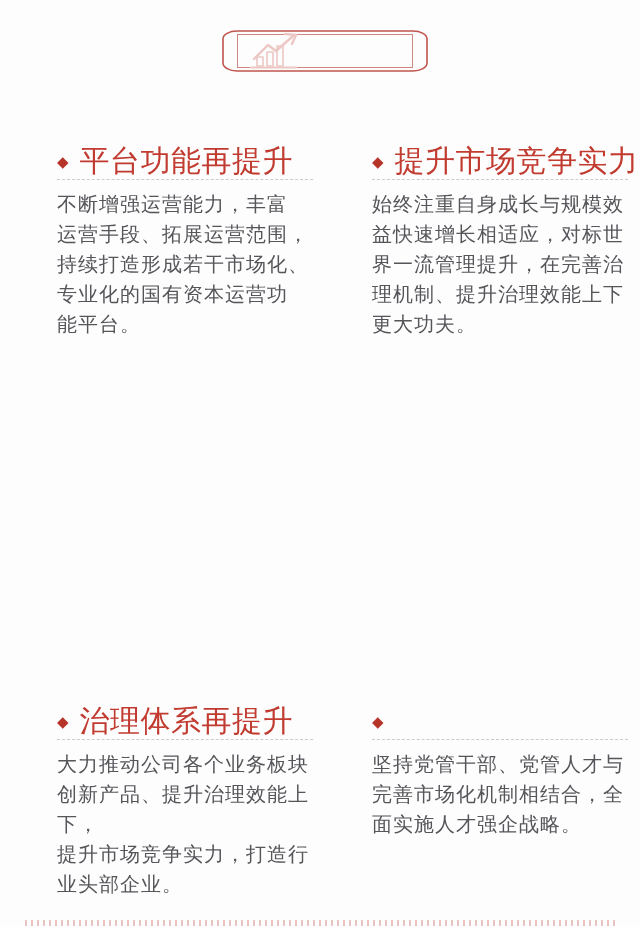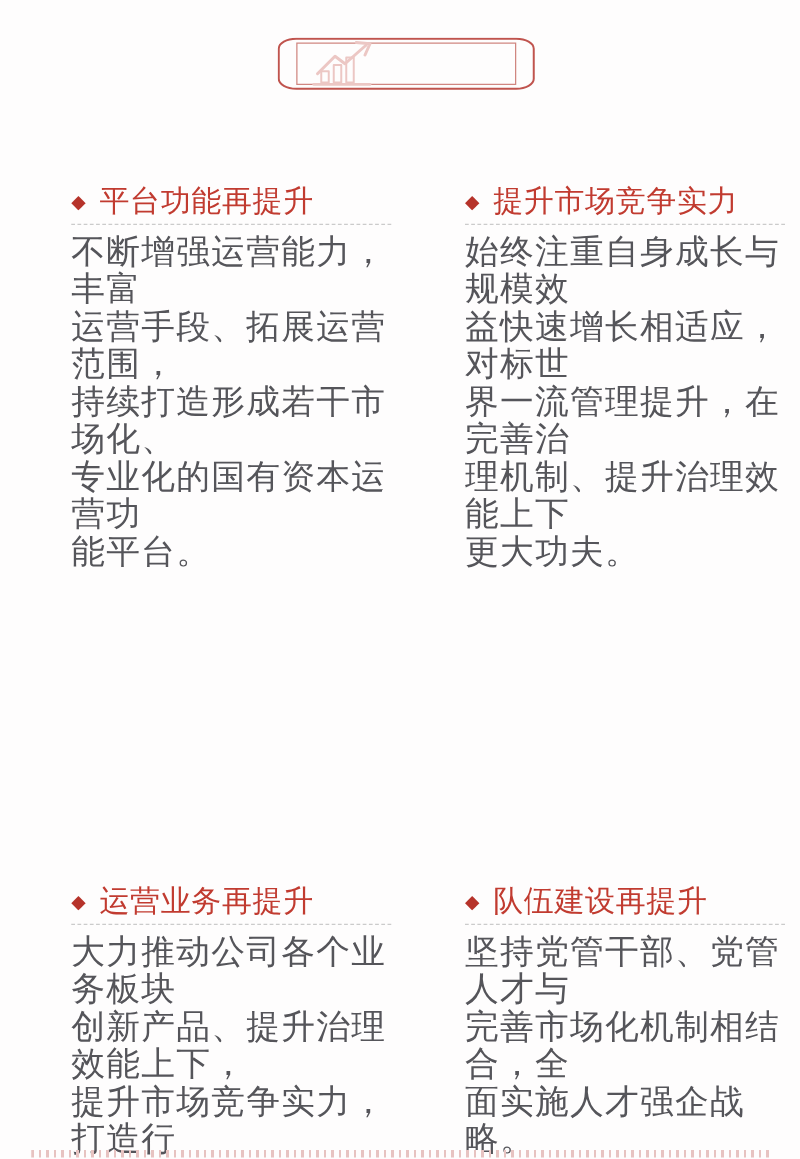--- a/index.html
+++ b/index.html
@@ -37,40 +37,39 @@
     display:flex;align-items:center;height:26px;
   }
   .bullet{
     color:var(--diamond-red);
     font-size:15px;line-height:1;
     margin-right:11px;
     flex:0 0 auto;
   }
   .sec-title{
     color:var(--accent-red);
-    font-size:24px;
+    font-size:30px;
     letter-spacing:0.5px;
     white-space:nowrap;
     font-family:Liberation Mono, monospace;
   }
   .sec-divider{
     border:0;
     border-top:1px dashed var(--divider-gray);
     margin-top:5px;
     width:100%;
   }
   .sec-body{
     margin-top:9px;
     width:278px;
     color:var(--body-text);
-    font-size:27px;
+    font-size:20px;
     line-height:30px;
     letter-spacing:1px;
     white-space:pre-line;
-    font-family:Liberation Mono, monospace;
   }
   .bottom-band{
     position:absolute;left:25px;top:920px;width:592px;height:6px;
     background:repeating-linear-gradient(90deg,
       var(--band-pink) 0 2px, transparent 2px 6px);
   }
 </style>
 </head>
 <body>
 
@@ -116,33 +115,32 @@
     <div class="sec-body">始终注重自身成长与规模效
 益快速增长相适应，对标世
 界一流管理提升，在完善治
 理机制、提升治理效能上下
 更大功夫。</div>
   </div>
 
   <div class="section sec-3">
     <div class="sec-head">
       <span class="bullet">◆</span>
-      <span class="sec-title">运营业务再提升</span>
+      <span class="sec-title">治理体系再提升</span>
     </div>
     <hr class="sec-divider">
     <div class="sec-body">大力推动公司各个业务板块
 创新产品、提升治理效能上下，
 提升市场竞争实力，打造行
 业头部企业。</div>
   </div>
 
   <div class="section sec-4">
     <div class="sec-head">
       <span class="bullet">◆</span>
-      <span class="sec-title">队伍建设再提升</span>
     </div>
     <hr class="sec-divider">
     <div class="sec-body">坚持党管干部、党管人才与
 完善市场化机制相结合，全
 面实施人才强企战略。</div>
   </div>
 
   <div class="bottom-band"></div>
 
 </div>

